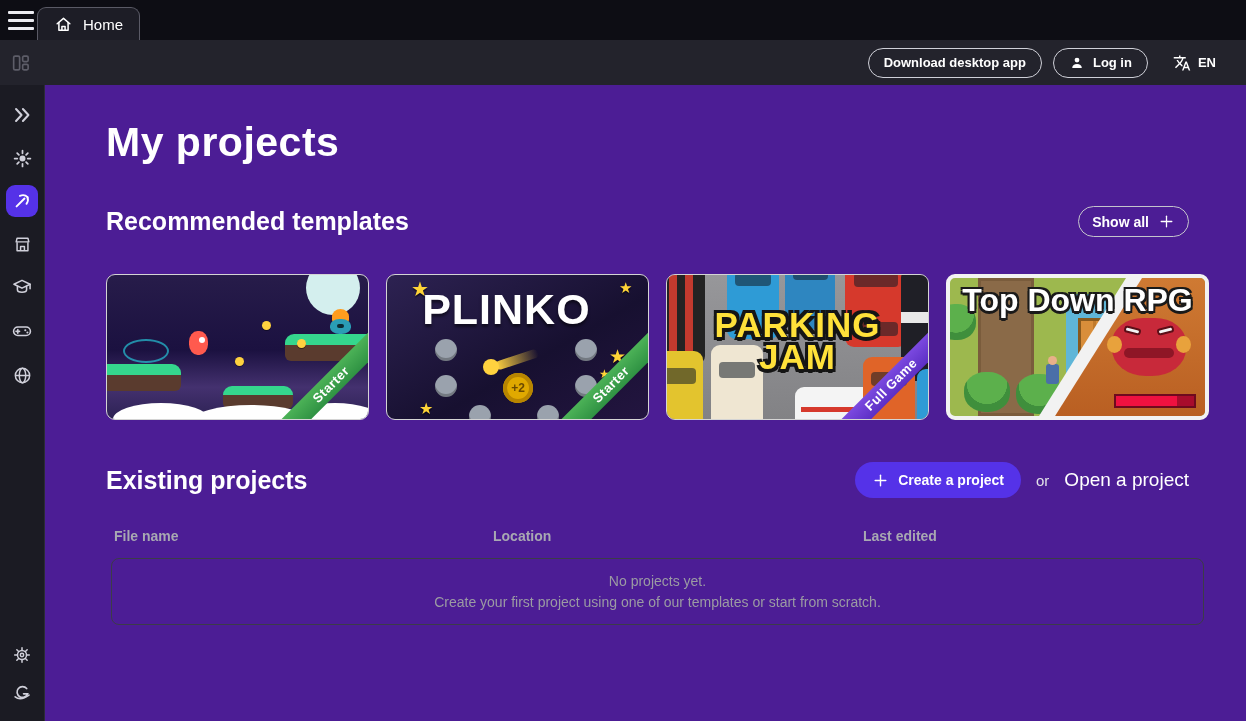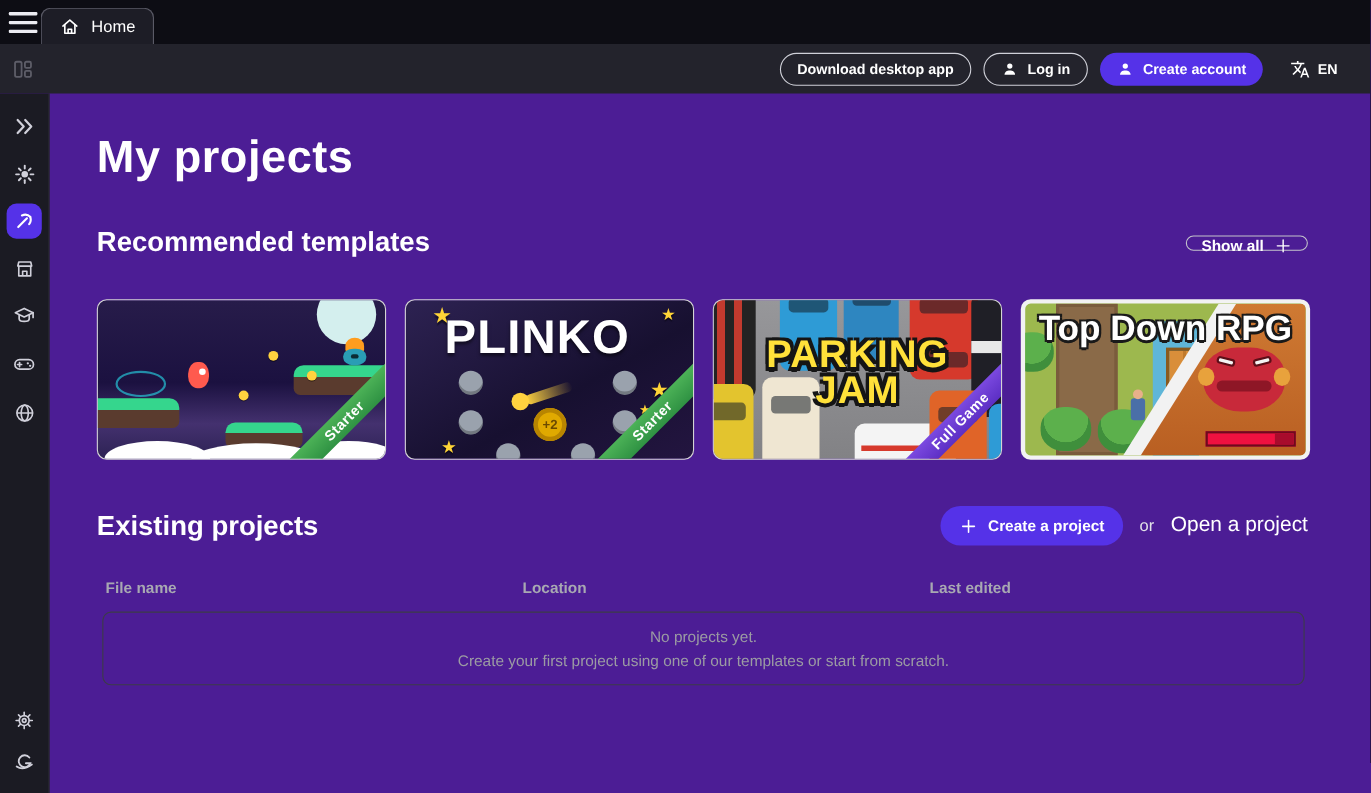--- a/index.html
+++ b/index.html
@@ -27,27 +27,27 @@
   
   .sidebar { position:absolute; left:0; top:85px; bottom:0; width:45px; background:#1b1b23; border-right:1px solid #2c2c36;
              display:flex; flex-direction:column; align-items:center; }
   .side-btn { width:32px; height:32px; display:flex; align-items:center; justify-content:center; border:none; background:none; cursor:pointer; border-radius:9px; }
   .side-btn.active { background:#5532e8; }
   .s1{margin-top:14px;} .s2{margin-top:11px;} .s3{margin-top:11px;} .s4{margin-top:11px;}
   .s5{margin-top:11px;} .s6{margin-top:12px;} .s7{margin-top:12px;}
   .sb1{margin-top:auto;} .sb2{margin-top:6px; margin-bottom:12px;}
 
   
-  .main { position:absolute; left:46px; top:85px; right:0; bottom:0; padding:0 57px 0 42px; overflow:hidden; }
+  .main { position:absolute; left:46px; top:85px; right:0; bottom:0; padding:0 57px 0 60px; overflow:hidden; }
   h1.page-title { margin-top:34px; font-size:41px; font-weight:800; color:#fff; letter-spacing:0.5px; }
   .section-row { display:flex; align-items:center; }
   .rec-row { margin-top:40px; }
   h2.section-title { font-size:25px; font-weight:700; color:#fff; }
-  .showall { margin-left:auto; height:14px; border-radius:16px; border:1px solid #c4c4cc; background:transparent; color:#fff;
-             font-size:14px; font-weight:700; display:flex; align-items:flex-start; gap:9px; padding:0 13px; cursor:pointer; font-family:"Liberation Sans",sans-serif;}
+  .showall { margin-left:auto; height:31px; border-radius:16px; border:1px solid #c4c4cc; background:transparent; color:#fff;
+             font-size:14px; font-weight:700; display:flex; align-items:center; gap:9px; padding:0 13px; cursor:pointer; font-family:"Liberation Sans",sans-serif;}
 
   
   .cards { margin-top:37px; display:flex; gap:17px; }
   .card { position:relative; width:263px; height:146px; border-radius:9px; overflow:hidden; border:1px solid #d4d4d4; cursor:pointer; flex:none; }
   .ribbon { position:absolute; width:170px; text-align:center; transform:rotate(-45deg); right:-48px; bottom:24px;
             color:#fff; font-weight:700; font-size:13px; padding:3px 0; letter-spacing:0.5px; }
   .ribbon.green { background:linear-gradient(180deg,#4cb257,#2f9243); }
   .ribbon.purple { background:linear-gradient(180deg,#7b49e0,#5c2fc4); }
 
   
@@ -188,29 +188,20 @@
       <button class="btn outline">Download desktop app</button>
       <button class="btn outline">
         <span>
           <svg width="16" height="16" viewBox="0 0 24 24" fill="#fff">
             <circle cx="12" cy="7.6" r="3.6"></circle>
               <path d="M4.8 19.4 c0-4 3.2-5.9 7.2-5.9 s7.2 1.9 7.2 5.9 z"></path>
           </svg>
         </span>
         <span>Log in</span>
       </button>
-      <button class="btn primary">
-        <span>
-          <svg width="16" height="16" viewBox="0 0 24 24" fill="#fff">
-            <circle cx="12" cy="7.6" r="3.6"></circle>
-              <path d="M4.8 19.4 c0-4 3.2-5.9 7.2-5.9 s7.2 1.9 7.2 5.9 z"></path>
-          </svg>
-        </span>
-        <span>Create account</span>
-      </button>
       <div class="lang">
         <span>
           <svg width="18" height="18" viewBox="0 0 24 24" fill="#fff">
             <path d="M12.87 15.07l-2.54-2.51.03-.03c1.74-1.94 2.98-4.17 3.71-6.53H17V4h-7V2H8v2H1v1.99h11.17C11.5 7.92 10.44 9.75 9 11.35 8.07 10.32 7.3 9.19 6.69 8h-2c.73 1.63 1.73 3.17 2.98 4.56l-5.09 5.02L4 19l5-5 3.11 3.11.76-2.04zM18.5 10h-2L12 22h2l1.12-3h4.75L21 22h2l-4.5-12zm-2.62 7l1.62-4.33L19.12 17h-3.24z"></path>
           </svg>
         </span>
         <span>EN</span>
       </div>
     </div>
   </div>

